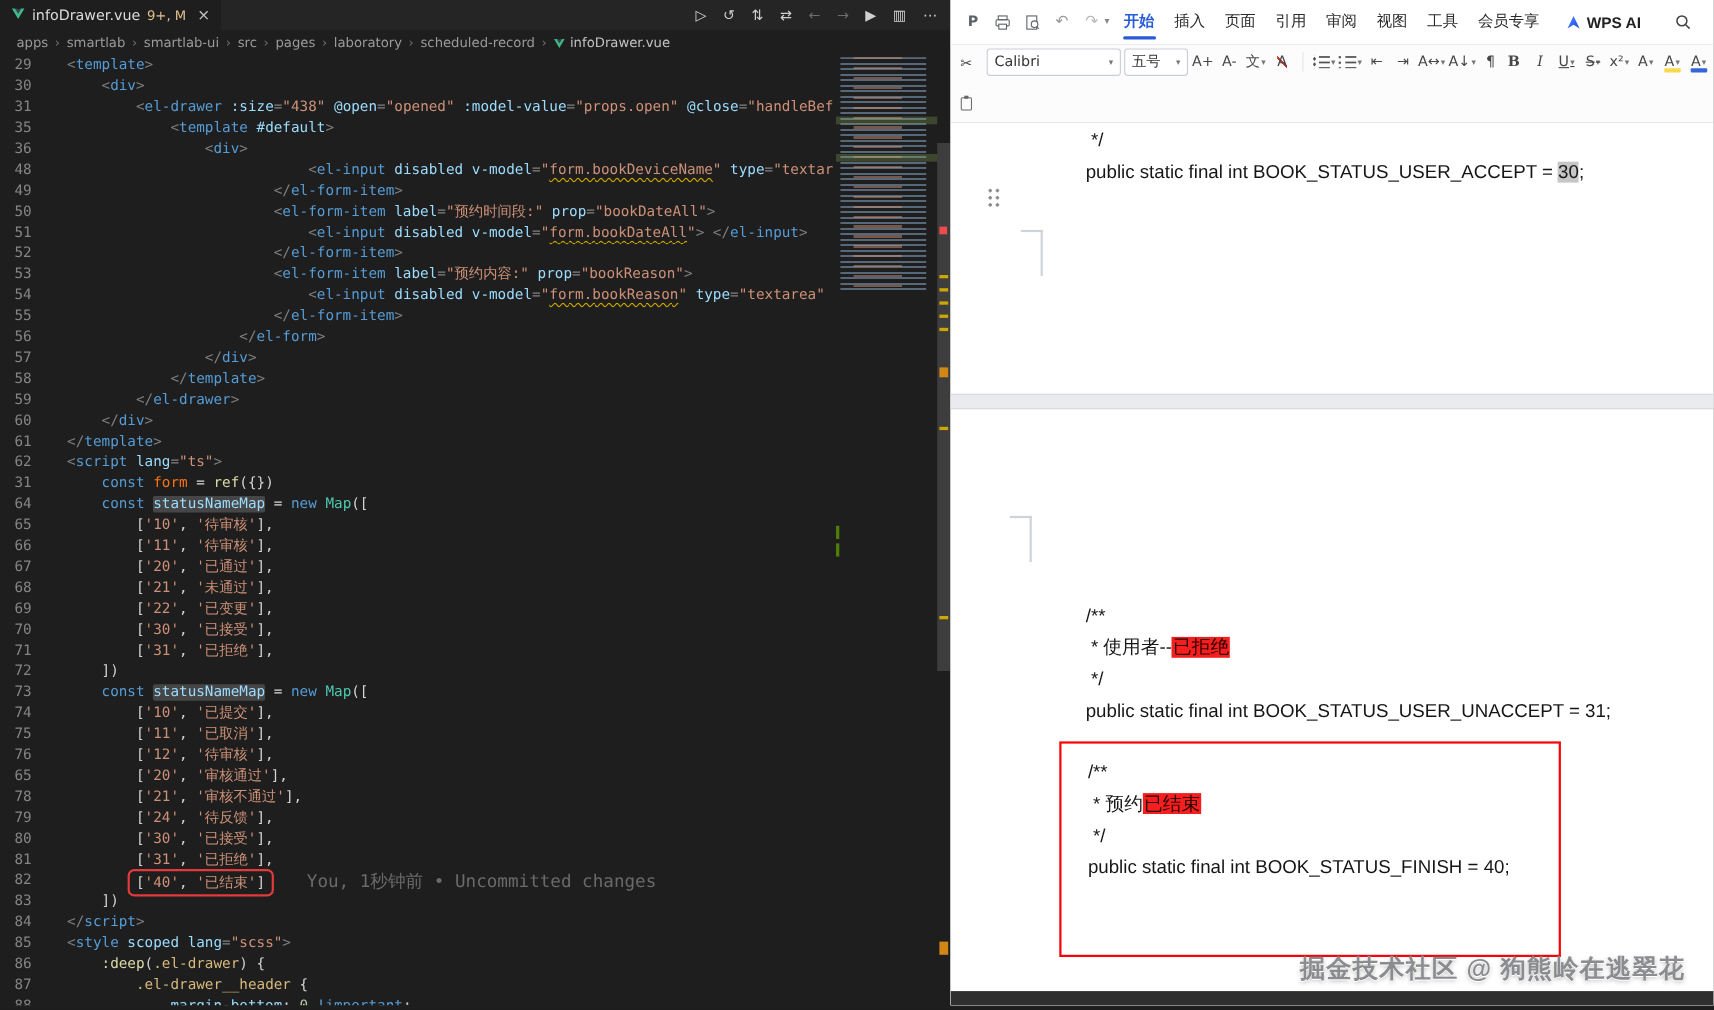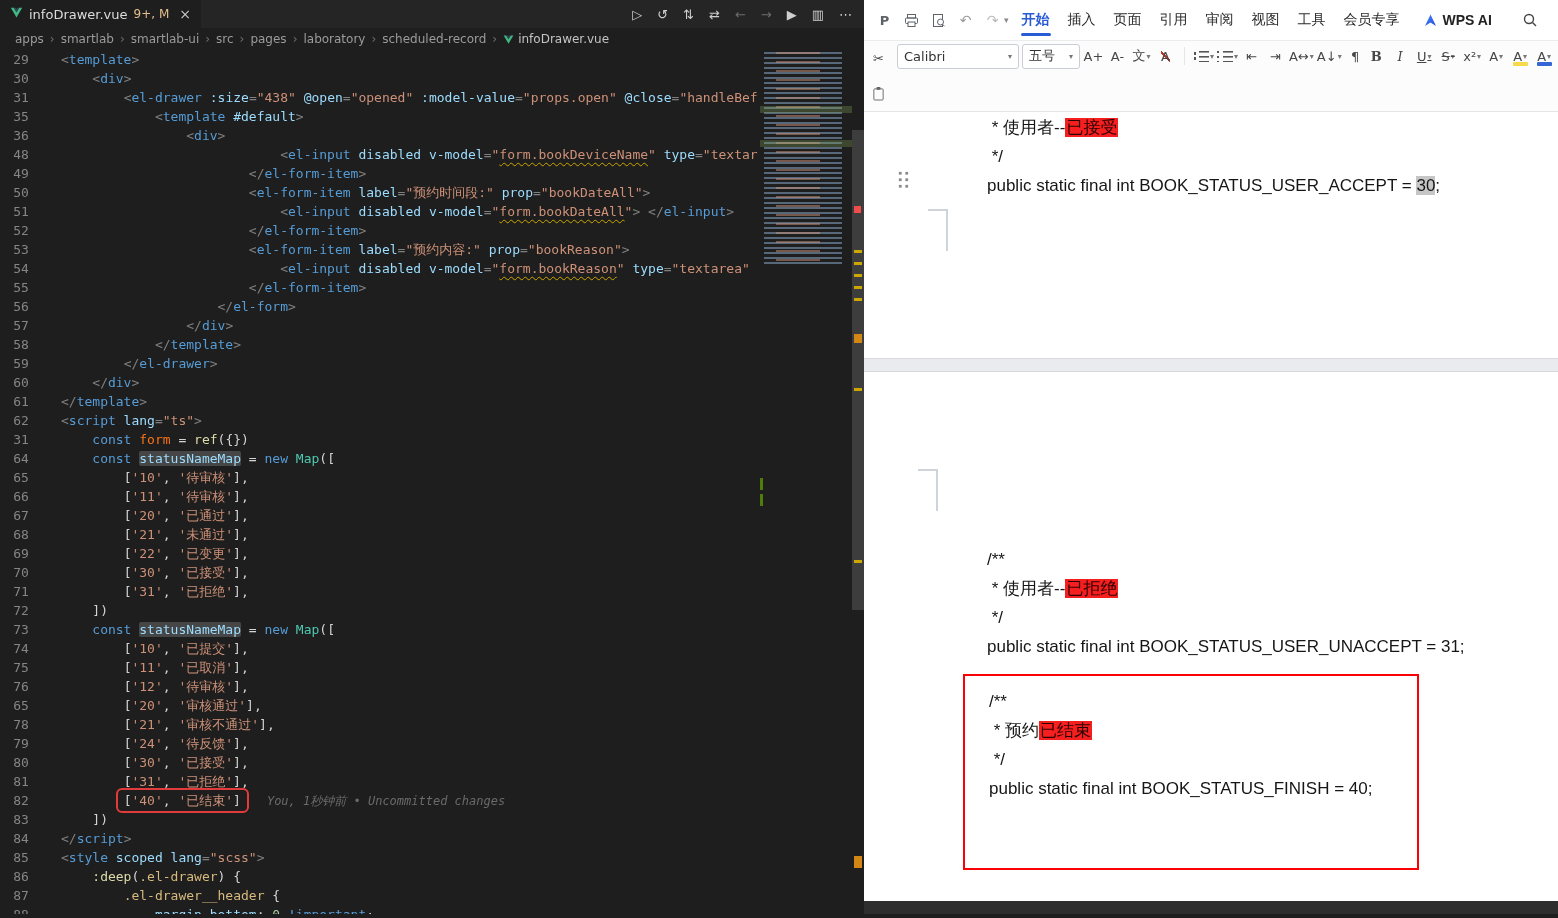--- a/index.html
+++ b/index.html
@@ -31,21 +31,21 @@
   .s-kw{color:#569cd6}
   .s-fn{color:#dcdcaa}
   .s-cls{color:#4ec9b0}
   .s-var{color:#f97316}
   .s-hlv{color:#9cdcfe;background:rgba(255,255,255,.18);border-radius:2px}
   .s-pl{color:#d4d4d4}
   .s-sel{color:#d7ba7d}
   .s-num{color:#b5cea8}
   .annot{position:relative}
   .annot::after{content:"";position:absolute;left:-8px;right:-8px;top:-5px;bottom:-5px;border:2px solid #e13b3b;border-radius:6px;pointer-events:none}
-  .blame{color:#6a6a6a;font-style:italic;margin-left:26px;font-size:12px}
+  .blame{color:#6a6a6a;margin-left:38px;font-size:16px}
 
   .minimap{position:absolute;top:50px;right:12px;width:92px;bottom:0;background:#1e1e1e}
   .mm-code{position:absolute;left:4px;top:2px;width:78px;height:212px;background:repeating-linear-gradient(180deg,rgba(110,135,160,.7) 0 2px,transparent 2px 5px)}
   .mm-code2{position:absolute;left:16px;top:2px;width:44px;height:212px;background:repeating-linear-gradient(180deg,rgba(206,145,120,.5) 0 2px,transparent 2px 9px)}
   .mm-band{position:absolute;left:0;width:100%;height:7px;background:rgba(135,165,90,.3)}
   .mm-green{position:absolute;left:0;width:3px;height:12px;background:#4f7d0a}
   .vsb{position:absolute;top:50px;right:0;width:12px;bottom:0}
   .vsb-thumb{position:absolute;top:80px;height:480px;left:0;right:0;background:rgba(121,121,121,.35)}
   .rmark{position:absolute;right:2px;width:8px;height:3px;background:#cca700}
   .rmark.red{right:3px;width:7px;height:7px;background:#f14c4c}
@@ -399,35 +399,35 @@
             </span>
         </div>
       </div>
     </div>
 
     <div class="docarea">
       <div class="drag-handle"></div>
       <div class="brk brk1"></div>
       <div class="brk brk2"></div>
       <div class="block b1">
-          <div class="doc-line"><span class="run-t"> * 使用者--</span><span class="run-red">已接受</span></div>
           <div class="doc-line"><span class="run-t"> */</span></div>
           <div class="doc-line"><span class="run-t">public static final int BOOK_STATUS_USER_ACCEPT = </span><span class="run-gray">30</span><span class="run-t">;</span></div>
         </div>
       <div class="page-gap"></div>
       <div class="block b2">
           <div class="doc-line"><span class="run-t">/**</span></div>
           <div class="doc-line"><span class="run-t"> * 使用者--</span><span class="run-red">已拒绝</span></div>
           <div class="doc-line"><span class="run-t"> */</span></div>
           <div class="doc-line"><span class="run-t">public static final int BOOK_STATUS_USER_UNACCEPT = 31;</span></div>
         </div>
       <div class="annot-rect">
         <div class="block3">
             <div class="doc-line"><span class="run-t">/**</span></div>
             <div class="doc-line"><span class="run-t"> * 预约</span><span class="run-red">已结束</span></div>
             <div class="doc-line"><span class="run-t"> */</span></div>
             <div class="doc-line"><span class="run-t">public static final int BOOK_STATUS_FINISH = 40;</span></div>
           </div>
       </div>
+      <div class="watermark">掘金技术社区 @ 狗熊岭在逃翠花</div>
       <div class="bottom-strip"></div>
     </div>
   </div>
 </div>
 
 </body></html>

